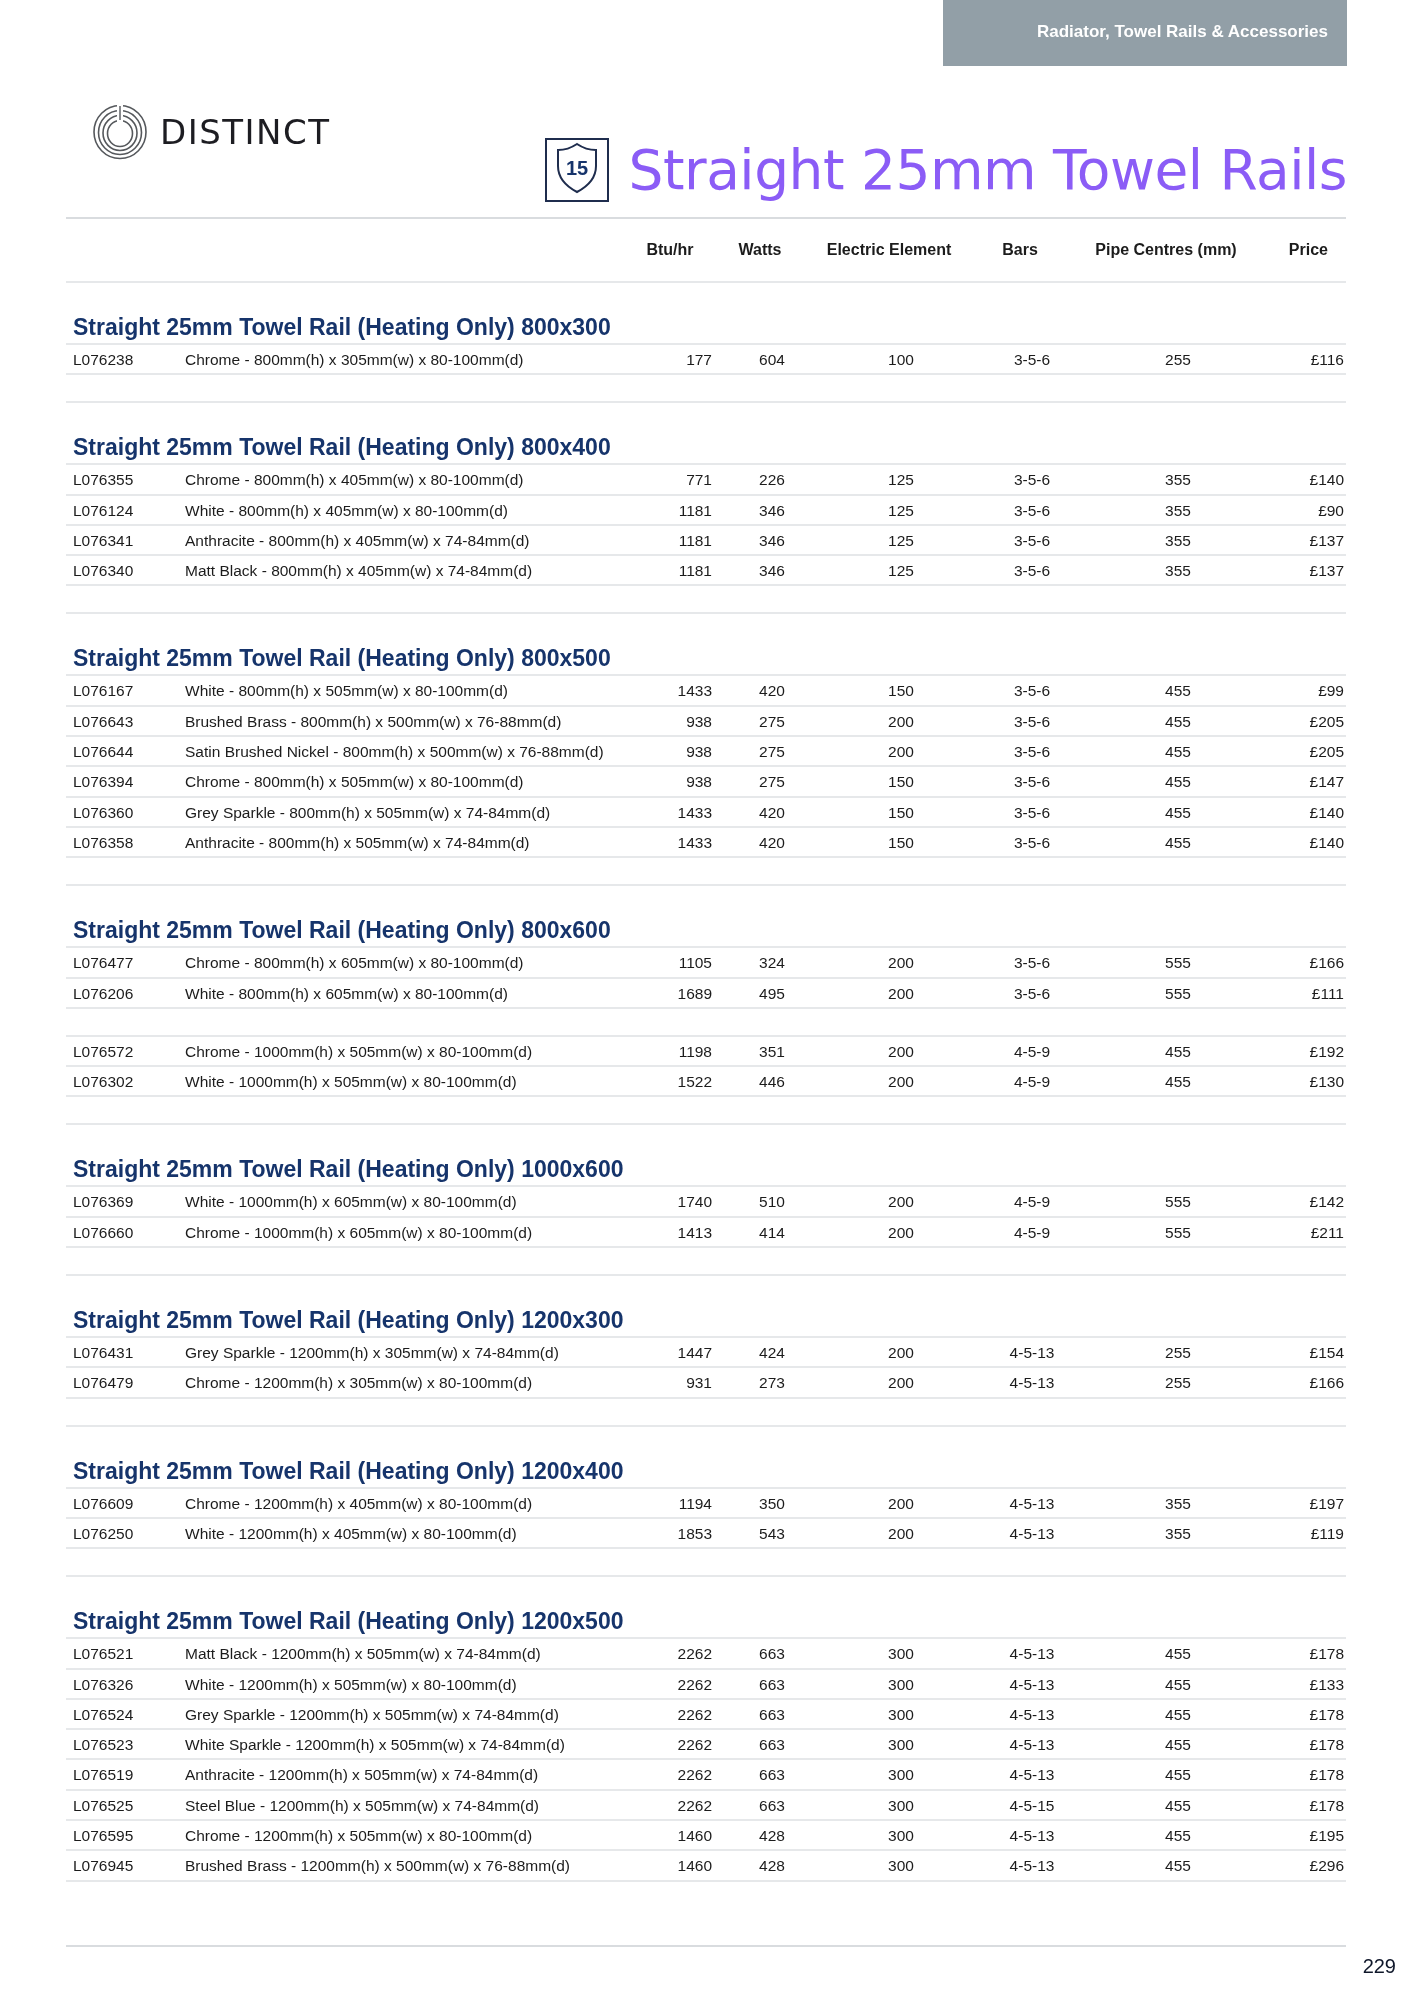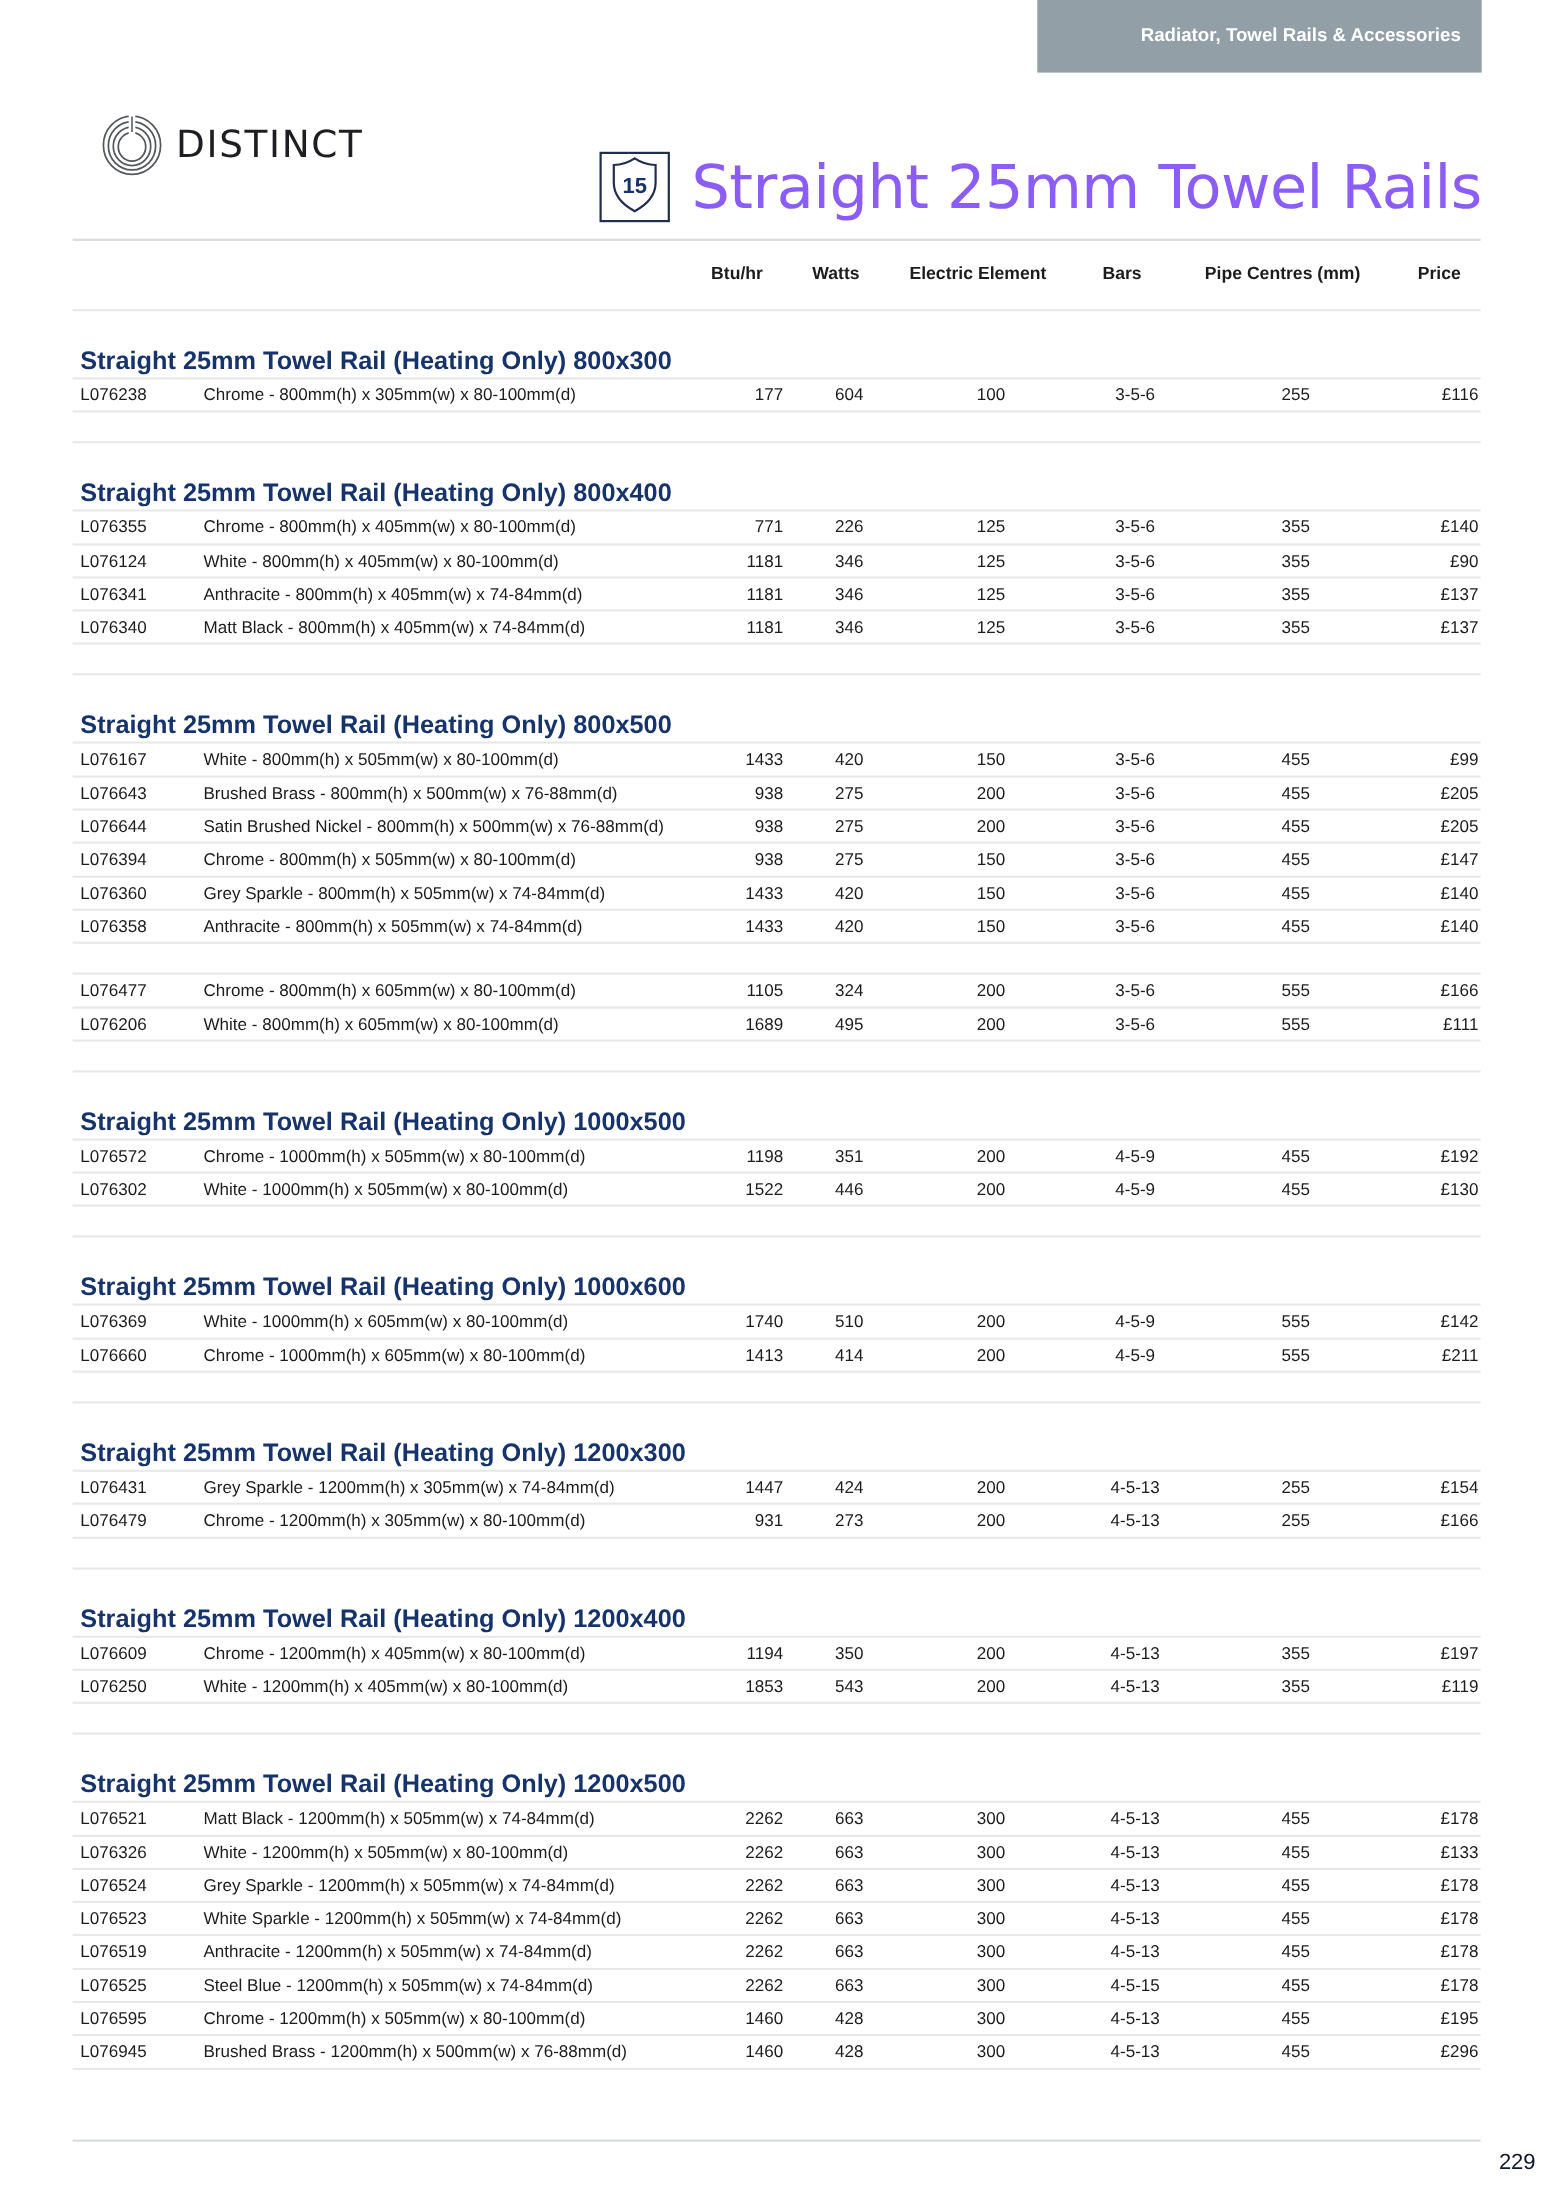--- a/index.html
+++ b/index.html
@@ -219,20 +219,21 @@
         <span class="c-desc">Anthracite - 800mm(h) x 505mm(w) x 74-84mm(d)</span>
         <span class="c-btu">1433</span>
         <span class="c-watts">420</span>
         <span class="c-elem">150</span>
         <span class="c-bars">3-5-6</span>
         <span class="c-pipe">455</span>
         <span class="c-price">£140</span>
       </div>
     </div>
     <div class="group">
+      <div class="group-title">Straight 25mm Towel Rail (Heating Only) 800x600</div>
       <div class="row">
         <span class="c-code">L076477</span>
         <span class="c-desc">Chrome - 800mm(h) x 605mm(w) x 80-100mm(d)</span>
         <span class="c-btu">1105</span>
         <span class="c-watts">324</span>
         <span class="c-elem">200</span>
         <span class="c-bars">3-5-6</span>
         <span class="c-pipe">555</span>
         <span class="c-price">£166</span>
       </div>
@@ -241,21 +242,20 @@
         <span class="c-desc">White - 800mm(h) x 605mm(w) x 80-100mm(d)</span>
         <span class="c-btu">1689</span>
         <span class="c-watts">495</span>
         <span class="c-elem">200</span>
         <span class="c-bars">3-5-6</span>
         <span class="c-pipe">555</span>
         <span class="c-price">£111</span>
       </div>
     </div>
     <div class="group">
-      <div class="group-title">Straight 25mm Towel Rail (Heating Only) 1000x500</div>
       <div class="row">
         <span class="c-code">L076572</span>
         <span class="c-desc">Chrome - 1000mm(h) x 505mm(w) x 80-100mm(d)</span>
         <span class="c-btu">1198</span>
         <span class="c-watts">351</span>
         <span class="c-elem">200</span>
         <span class="c-bars">4-5-9</span>
         <span class="c-pipe">455</span>
         <span class="c-price">£192</span>
       </div>

